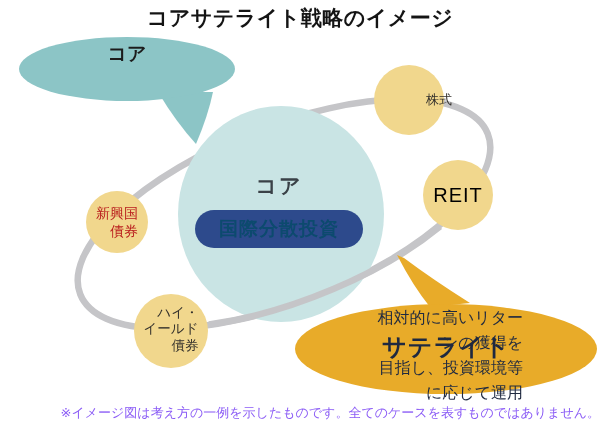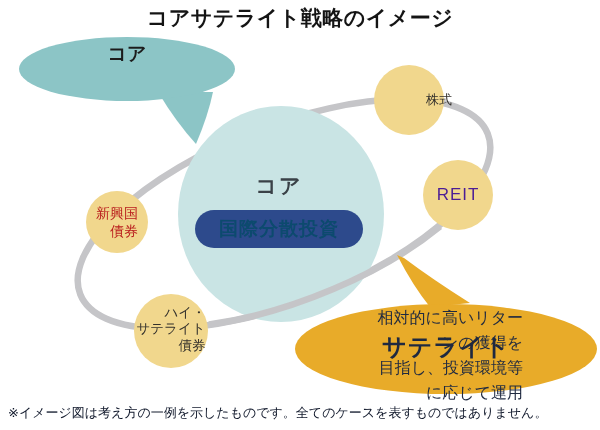--- a/index.html
+++ b/index.html
@@ -8,27 +8,27 @@
   .stage svg{position:absolute;left:0;top:0;}
   .txt{position:absolute;transform:translate(-50%,-50%);text-align:right;
        white-space:pre-line;line-height:1.25;}
   .title{position:absolute;left:0;right:0;top:4px;text-align:center;
          font-size:21px;font-weight:bold;color:#141414;letter-spacing:0.5px;}
   .cb-head{left:127px;top:54px;font-size:19px;font-weight:bold;color:#1c1c1c;}
   .cb-body{left:127px;top:80px;font-size:16px;color:#1c1c1c;}
   .core-label{left:279px;top:186px;font-size:21px;font-weight:bold;color:#3a4147;letter-spacing:2px;}
   .pill-label{left:279px;top:229px;font-size:19px;font-weight:bold;color:#0c4a6e;letter-spacing:1px;}
   .sat-stocks{left:409px;top:100px;font-size:13px;color:#33302b;font-weight:500;margin-left:30px;}
-  .sat-reit{left:458px;top:195px;font-size:17px;color:#4c1d95;letter-spacing:1px;}
+  .sat-reit{left:458px;top:195px;font-size:20px;color:#000000;letter-spacing:1px;}
   .sat-em{left:117px;top:222px;font-size:14px;color:#b91c1c;line-height:1.25;}
   .sat-hy{left:171px;top:330px;font-size:13.5px;color:#33302b;line-height:1.22;}
   .sb-head{left:446px;top:318px;font-size:24px;font-weight:bold;color:#1f2940;letter-spacing:1px;margin-top:29px;}
   .sb-body{left:446px;top:356px;font-size:16px;color:#1f2940;line-height:1.56;}
-  .footnote{position:absolute;left:8px;right:0;top:404px;text-align:left;
-            font-size:13px;color:#0f172a;}
+  .footnote{position:absolute;left:8px;right:0;top:404px;text-align:right;
+            font-size:13px;color:#8b5cf6;}
 </style>
 </head>
 <body>
 
 <div class="stage">
 
   <svg width="600" height="430" viewBox="0 0 600 430">
 
     <ellipse cx="284" cy="214" rx="219" ry="88" fill="none" stroke-width="6.5" transform="rotate(-21.5 284 214)" stroke="#c5c5c8"></ellipse>
 
@@ -55,21 +55,21 @@
   <div class="txt cb-head">コア</div>
 
   <div class="txt core-label">コア</div>
   <div class="txt pill-label">国際分散投資</div>
 
   <div class="txt sat-stocks">株式</div>
   <div class="txt sat-reit">REIT</div>
   <div class="txt sat-em">新興国
 債券</div>
   <div class="txt sat-hy">ハイ・
-サテライト
+イールド
 債券</div>
 
   <div class="txt sb-head">サテライト</div>
   <div class="txt sb-body">相対的に高いリターンの獲得を
 目指し、投資環境等に応じて運用</div>
 
   <div class="footnote">※イメージ図は考え方の一例を示したものです。全てのケースを表すものではありません。</div>
 </div>
 
 </body></html>

